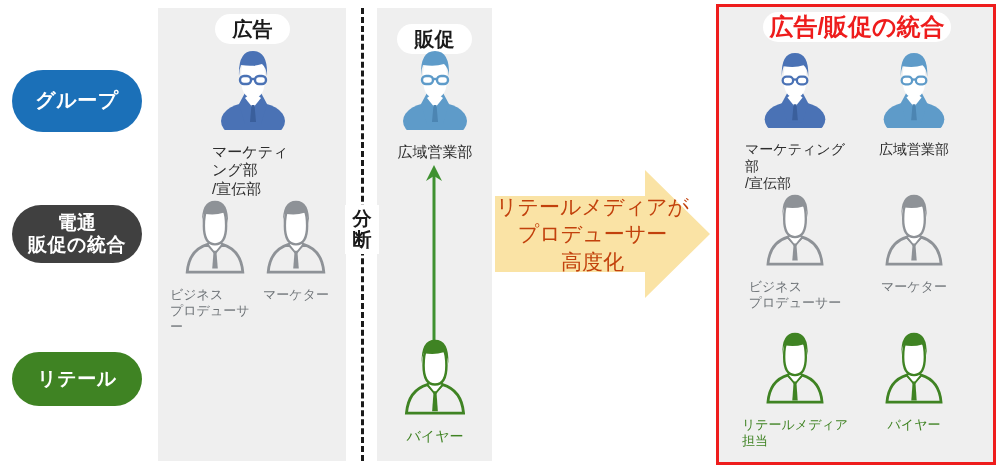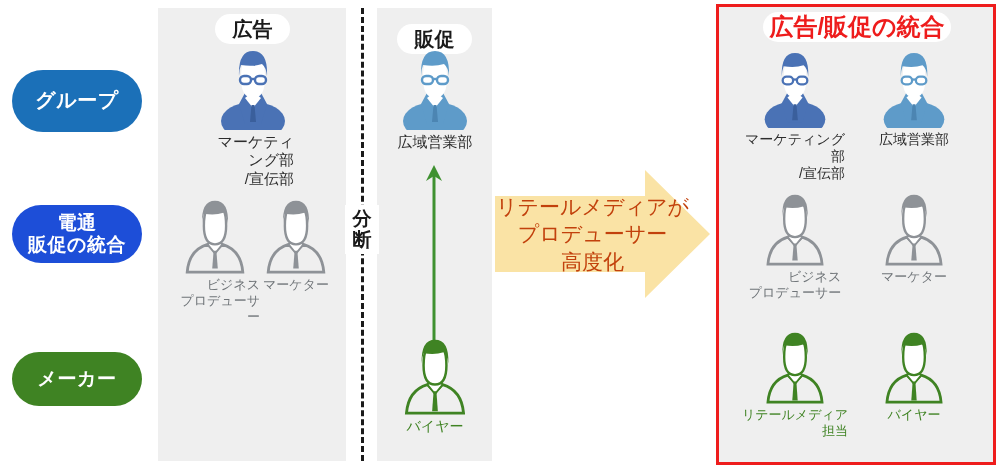--- a/index.html
+++ b/index.html
@@ -18,21 +18,21 @@
     display:flex;align-items:center;justify-content:center;
     text-align:center;
     color:#ffffff;
     font-weight:bold;
     border-radius:999px;
     line-height:1.18;
     letter-spacing:.5px;
     box-sizing:border-box;
   }
   .role-0{left:12px;top:70px;width:130px;height:62px;background:#1b70b8;font-size:20px;}
-  .role-1{left:12px;top:205px;width:130px;height:58px;background:#1d4ed8;font-size:19px;}
+  .role-1{left:12px;top:205px;width:130px;height:58px;background:#404040;font-size:19px;}
   .role-2{left:12px;top:352px;width:130px;height:54px;background:#3f8323;font-size:19px;}
   .role-pill span{display:block;}
 
   
   .panel{
     position:absolute;
     background:#efefef;
     box-sizing:border-box;
   }
   .panel-ad{left:158px;top:8px;width:188px;height:453px;}
@@ -56,23 +56,23 @@
   .hdr-promo{left:397px;top:24px;width:75px;height:30px;font-size:20px;}
   .hdr-merge{left:763px;top:12px;width:188px;height:30px;font-size:24px;color:#ee1c1c;}
 
   
   .fig{
     position:absolute;
     display:flex;flex-direction:column;align-items:center;
     box-sizing:border-box;
   }
   .fig .cap{
-    text-align:right;
+    text-align:left;
     line-height:1.22;
-    margin-top:3px;
+    margin-top:13px;
     white-space:pre-line;
     font-weight:500;
   }
   .cap-dark{color:#2d2d2d;}
   .cap-gray{color:#6f7478;}
   .cap-green{color:#3f8323;font-weight:bold;}
 
   svg{display:block;}
 
   
@@ -113,21 +113,21 @@
     </div>
   </div>
   <div class="role-pill role-1">
     <div>
       <span>電通</span>
       <span>販促の統合</span>
     </div>
   </div>
   <div class="role-pill role-2">
     <div>
-      <span>メーカー</span>
+      <span>リテール</span>
     </div>
   </div>
 
   <div class="panel panel-ad"></div>
   <div class="hdr hdr-ad">広告</div>
 
   <div class="fig" style="left:212px;top:48px;width:82px;">
     <span>
       <svg width="76" height="82" viewBox="0 0 76 82">
         <ellipse cx="38" cy="73" rx="32" ry="19" fill="#4a72b5"></ellipse>

